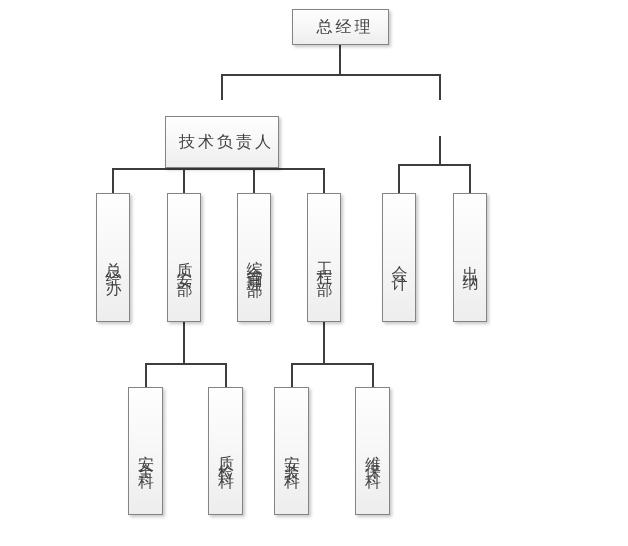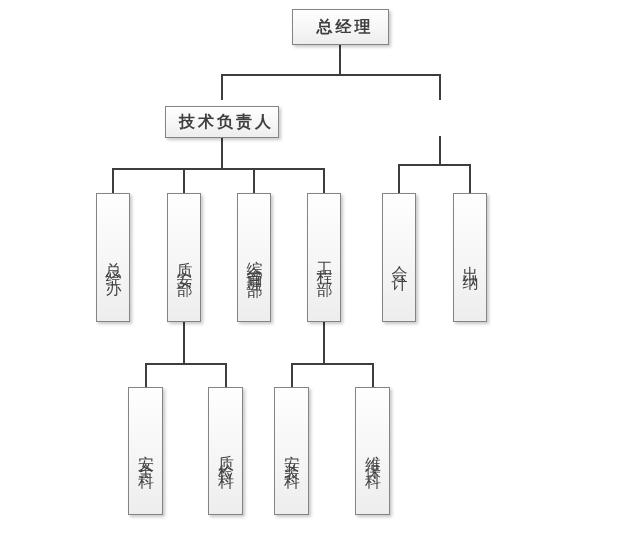--- a/index.html
+++ b/index.html
@@ -23,21 +23,20 @@
     box-shadow: 2px 2px 3px rgba(0,0,0,0.22);
     color: #3f3f3f;
     font-size: 16px;
     display: flex;
     align-items: center;
     justify-content: center;
   }
   .box.h {
     letter-spacing: 3px;
     padding-left: 9px;
-    font-weight: bold;
   }
   .box.v {
     writing-mode: vertical-rl;
     text-orientation: upright;
     letter-spacing: 9px;
     padding-top: 9px;
   }
   .box.v.tight {
     letter-spacing: 5px;
     padding-top: 5px;
@@ -74,21 +73,21 @@
   <div class="line" style="left:145px; top:363px; width:2px; height:24px;"></div>
   <div class="line" style="left:225px; top:363px; width:2px; height:24px;"></div>
 
   <div class="line" style="left:323px; top:322px; width:2px; height:41px;"></div>
   <div class="line" style="left:291px; top:363px; width:83px; height:2px;"></div>
   <div class="line" style="left:291px; top:363px; width:2px; height:24px;"></div>
   <div class="line" style="left:372px; top:363px; width:2px; height:24px;"></div>
 
   <div class="box h" style="left:292px; top:9px; width:97px; height:36px;">总经理</div>
 
-  <div class="box h" style="left:165px; top:106px; width:114px; height:32px;">技术负责人</div>
+  <div class="box h" style="left:165px; top:116px; width:114px; height:52px;">技术负责人</div>
 
   <div class="box v" style="left:96px; top:193px; width:34px; height:129px;">总经办</div>
   <div class="box v" style="left:167px; top:193px; width:34px; height:129px;">质安部</div>
   <div class="box v tight" style="left:237px; top:193px; width:34px; height:129px;">综合管理部</div>
   <div class="box v" style="left:307px; top:193px; width:34px; height:129px;">工程部</div>
   <div class="box v" style="left:382px; top:193px; width:34px; height:129px;">会计</div>
   <div class="box v" style="left:453px; top:193px; width:34px; height:129px;">出纳</div>
 
   <div class="box v" style="left:128px; top:387px; width:35px; height:128px;">安全科</div>
   <div class="box v" style="left:208px; top:387px; width:35px; height:128px;">质检科</div>

